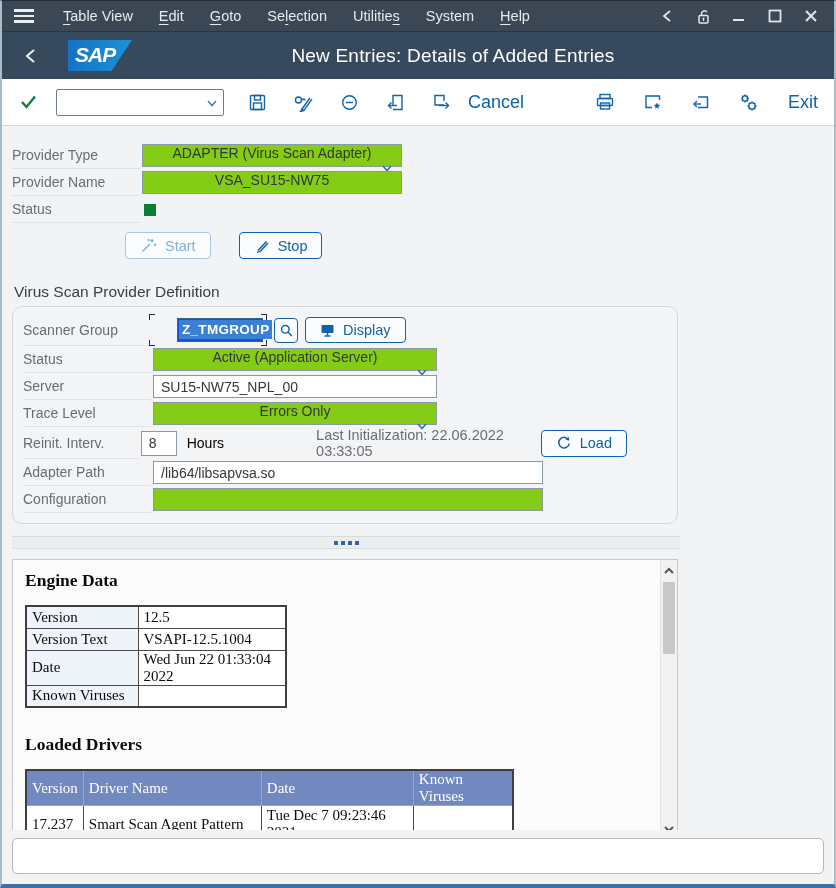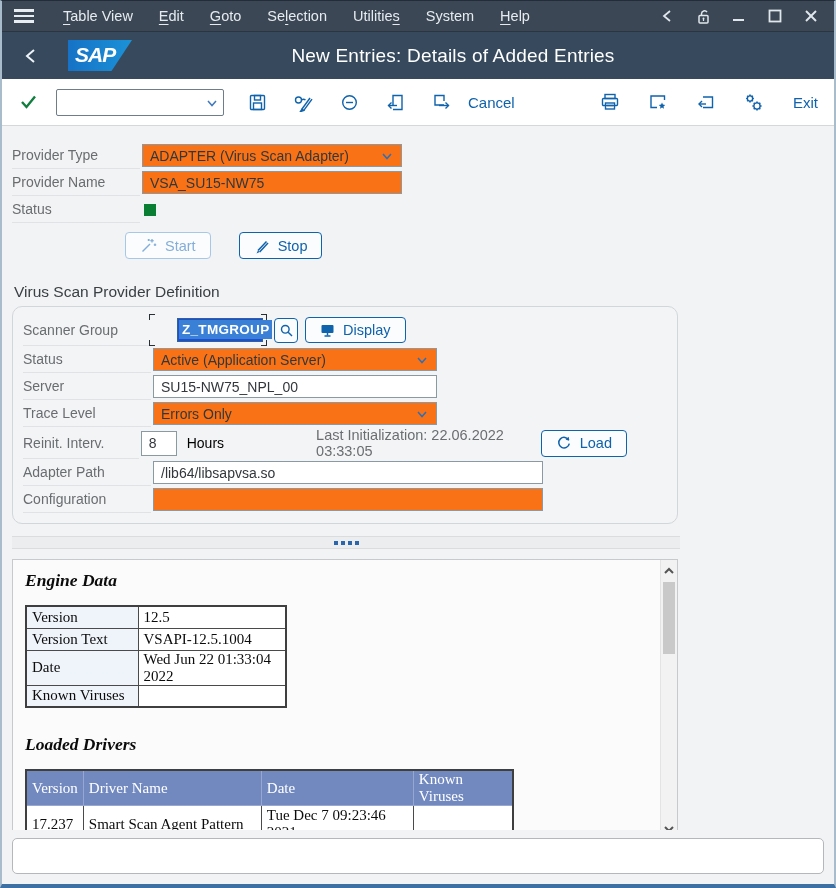--- a/index.html
+++ b/index.html
@@ -32,31 +32,31 @@
   
   .toolbar { height:47px; flex:0 0 47px; background:#ffffff; display:flex; align-items:center;
     padding:0 16px; border-bottom:1px solid #d5d8db; }
   .cmd-wrap { position:relative; width:168px; height:27px; border:1px solid #6f7d8a; border-radius:2px;
     background:#fff; margin:0 22px 0 16px; }
   .cmd-wrap input { width:100%; height:100%; border:none; outline:none; padding:0 22px 0 6px; font-size:14px;
     font-family:"Liberation Sans",sans-serif; background:transparent; }
   .cmd-chev { position:absolute; right:4px; top:6px; }
   .tb-group { display:flex; align-items:center; gap:24px; }
   .tb-btn { display:flex; align-items:center; justify-content:center; width:22px; height:22px; cursor:pointer; }
-  .tb-text { color:#0f62ac; font-size:15px; margin-left:16px; cursor:pointer; }
+  .tb-text { color:#0f62ac; font-size:18px; margin-left:16px; cursor:pointer; }
   .tb-right { margin-left:auto; display:flex; align-items:center; gap:26px; }
 
   
   .content { flex:1 1 auto; background:#f2f3f4; padding:16px 0 0 10px; overflow:hidden; }
   .frow { display:flex; align-items:center; height:27px; }
   .flabel { width:128px; align-self:stretch; display:flex; align-items:center; font-size:14px;
     color:#6a6d70; border-bottom:1px solid #e0e2e5; margin-right:2px; }
   .field { height:23px; display:flex; align-items:center; padding:0 7px; font-size:14px;
     color:#33373b; border:1px solid #8b99a5; background:#fff; }
-  .field.gray { background:#f97316; }
+  .field.gray { background:#84cc16;flex-direction:column; }
   .w260 { width:260px; } .w284 { width:284px; } .w390 { width:390px; } .w86 { width:86px; } .w38 { width:38px; }
   .dd-chev { margin-left:auto; display:flex; }
   .status-square { width:12px; height:12px; background:#0a7e33; margin-left:2px; }
 
   .action-row { margin:9px 0 0 113px; display:flex; gap:28px; }
   .btn { height:27px; display:inline-flex; align-items:center; gap:8px; padding:0 14px;
     border:1px solid #0f62ac; border-radius:4px; background:#fbfcfd; color:#0f62ac; font-size:14.5px;
     cursor:pointer; }
   .btn.disabled { border-color:#a8c6e6; color:#84aed9; }
   .btn.strong { border-width:1.5px; }
@@ -85,21 +85,21 @@
   .load-btn { margin-left:auto; margin-right:40px; }
 
   .splitter { width:668px; height:13px; margin-top:12px; background:#ecedee;
     border-top:1px solid #dadcde; border-bottom:1px solid #dadcde; display:flex; justify-content:center;
     align-items:center; gap:3px; cursor:row-resize; }
   .dot { width:4px; height:4px; background:#2b66ad; }
 
   
   .htmlpanel { position:relative; width:666px; height:282px; margin-top:10px; background:#fbfbfc;
     border:1px solid #c6cacd; overflow:hidden; font-family:"Liberation Serif", serif; color:#0b0b0b; }
-  .serif-h { font-size:17.5px; font-weight:700; margin:10px 0 0 12px;font-style:italic; }
+  .serif-h { font-size:17.5px; font-weight:700; margin:10px 0 0 12px; }
   .serif-h.second { margin-top:26px; }
   .etable { border-collapse:collapse; margin:14px 0 0 12px; border:2px solid #3f3f3f; font-size:15px; }
   .etable td { border:1px solid #4a4a4a; padding:0 5px; height:22px; }
   .etable td.k { background:#eff4fb; width:112px; }
   .etable td.v { background:#ffffff; width:148px; }
   .dtable { border-collapse:collapse; margin:14px 0 0 12px; border:2px solid #3f3f3f; font-size:15px; }
   .dtable th { background:#7289c0; color:#fff; font-weight:400; text-align:left; padding:0 5px;
     border:1px solid #97a7d1; height:21px; }
   .dtable td { border:1px solid #4a4a4a; background:#fff; padding:1px 5px; height:23px; }
   .dtable .c1 { width:52px; } .dtable .c2 { width:178px; } .dtable .c3 { width:152px; } .dtable .c4 { width:100px; }

